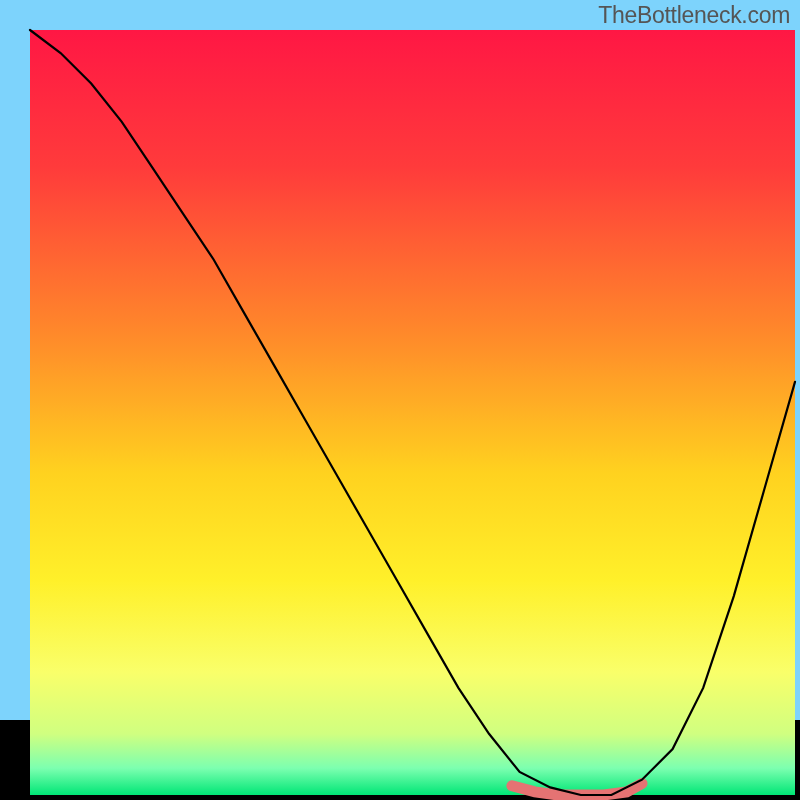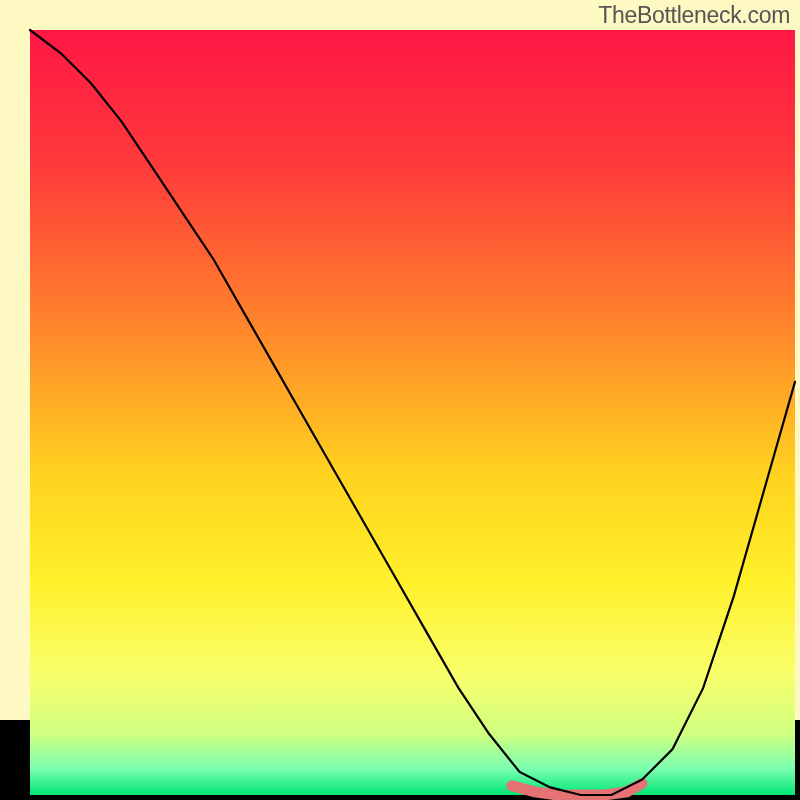--- a/index.html
+++ b/index.html
@@ -8,21 +8,21 @@
     width: 800px;
     height: 800px;
     background: #000;
     font-family: Arial, Helvetica, sans-serif;
     overflow: hidden;
   }
   .container {
     position: relative;
     width: 800px;
     height: 720px;
-    background: #fef9c3;
+    background: #7dd3fc;
   }
   .watermark {
     position: absolute;
     top: 2px;
     right: 10px;
     color: #555555;
     font-size: 23px;
     font-weight: 400;
     letter-spacing: -0.3px;
     z-index: 10;

